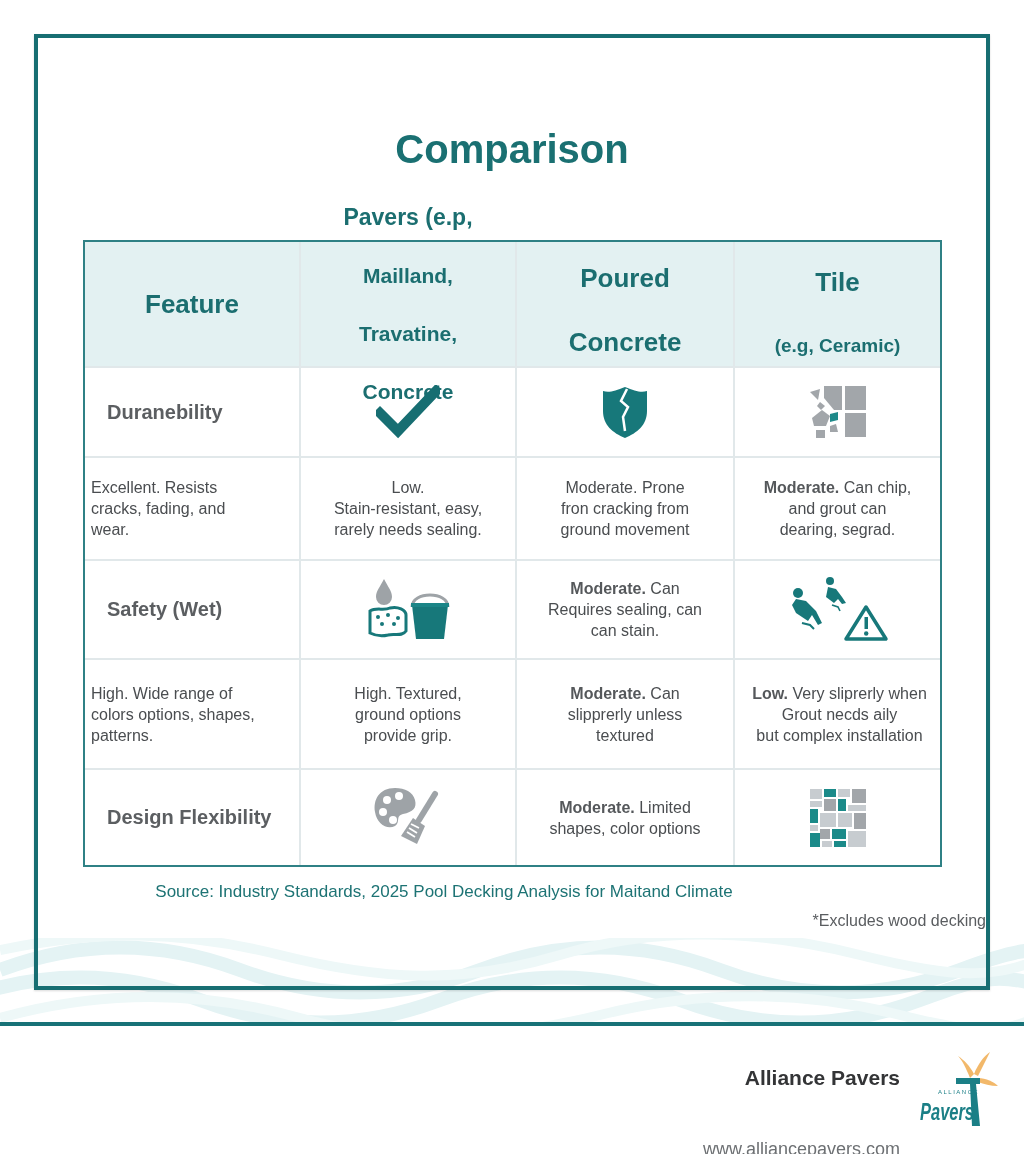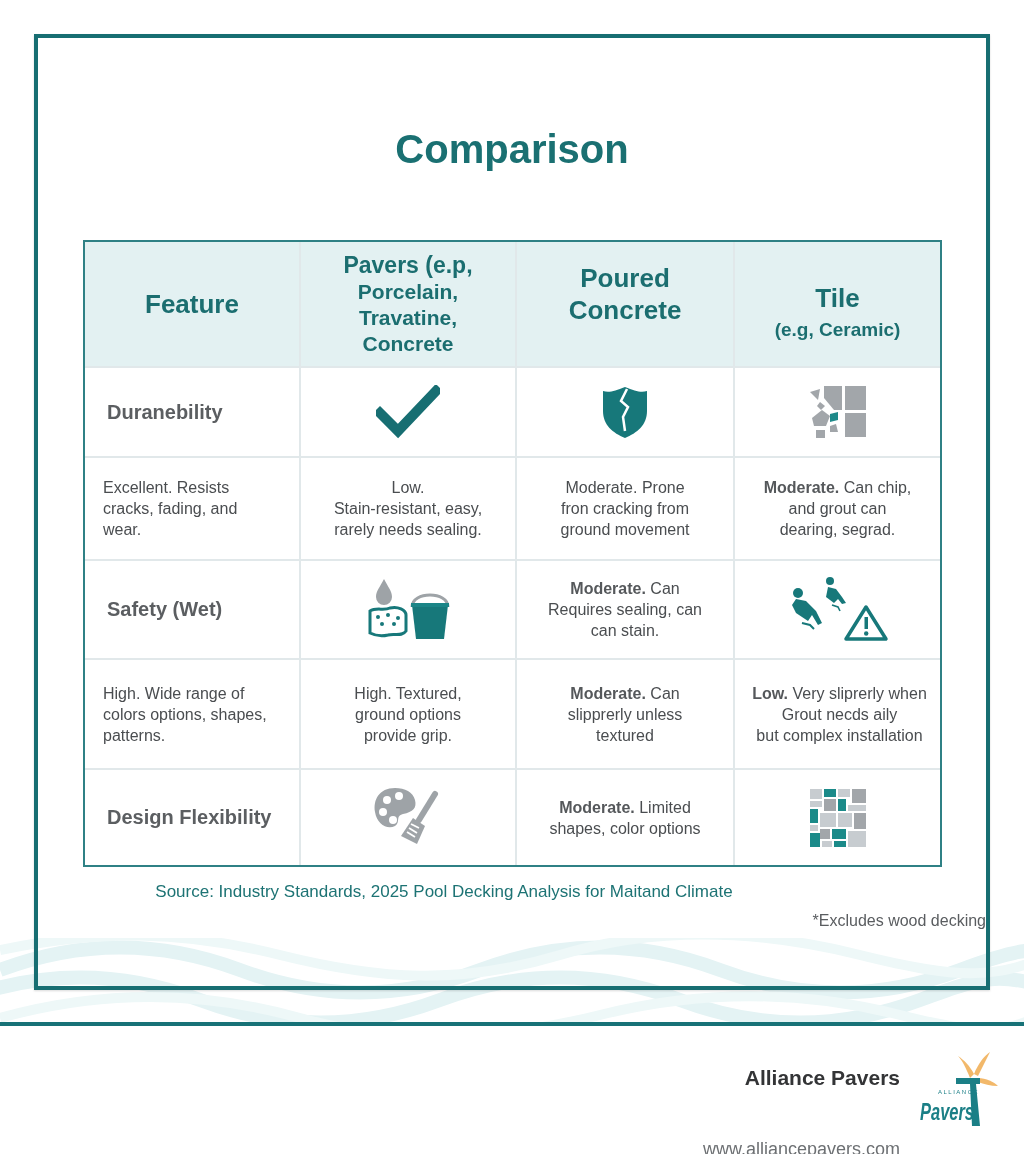--- a/index.html
+++ b/index.html
@@ -28,26 +28,26 @@
     grid-template-columns: 216px 216px 218px 205px;
     grid-template-rows: 126px 90px 103px 99px 110px 95px;
   }
   .cell {
     border-right: 2px solid #e1e8ea; border-bottom: 2px solid #e1e8ea;
     display: flex; align-items: center; justify-content: center; text-align: center;
     color: #4a4d50; font-size: 16px; line-height: 21px; padding: 0 6px;
   }
   .cell.last-col { border-right: none; }
   .cell.last-row { border-bottom: none; }
-  .cell.head { background: #e3f1f2; color: #1b6e70; font-weight: bold; flex-direction: column; }
+  .cell.head { background: #e3f1f2; color: #1b6e70; font-weight: bold; flex-direction: column; gap: 32px; }
   .cell.head .big { font-size: 26px; line-height: 32px; }
   .cell.head .mid { font-size: 23px; line-height: 28px; }
   .cell.head .sub { font-size: 19px; line-height: 24px; margin-top: 4px; }
   .cell.feature { justify-content: flex-start; padding-left: 22px; font-weight: bold; font-size: 20px; color: #5b5e61; }
-  .cell.desc-left { justify-content: flex-start; text-align: left; padding-left: 18px; }
+  .cell.desc-left { justify-content: flex-start; text-align: left; padding-left: 6px; }
   .cell .para { white-space: pre-line; }
   .cell b { color: #55585b; }
 
   .source { position: absolute; left: 38px; top: 882px; width: 812px; text-align: center; color: #1d7374; font-size: 17px; z-index: 3; }
   .footnote { position: absolute; left: 38px; top: 912px; width: 948px; text-align: right; color: #5a5d60; font-size: 16px; z-index: 3; }
 
   .brand-name { position: absolute; right: 124px; top: 1066px; font-size: 21px; font-weight: bold; color: #333436; text-align: right; }
   .brand-url { position: absolute; right: 124px; top: 1139px; font-size: 18px; color: #6d7073; text-align: left; }
   .brand-logo { position: absolute; left: 918px; top: 1050px; width: 86px; height: 84px; }
   svg { display: block; }
@@ -74,21 +74,21 @@
   <div>Comparison</div>
 </div>
 
 <div class="table">
 
   <div class="cell head">
     <span class="big">Feature</span>
   </div>
   <div class="cell head">
     <span class="mid">Pavers (e.p,</span>
-    <span class="mid" style="font-size:21px;line-height:26px">Porcelain,</span>
+    <span class="mid" style="font-size:21px;line-height:26px">Mailland,</span>
     <span class="mid" style="font-size:21px;line-height:26px">Travatine,</span>
     <span class="mid" style="font-size:21px;line-height:26px">Concrete</span>
   </div>
   <div class="cell head" style="justify-content:flex-start;padding-top:20px;">
     <span class="big">Poured</span>
     <span class="big">Concrete</span>
   </div>
   <div class="cell head last-col" style="padding-top:16px;">
     <span class="big">Tile</span>
     <span class="sub">(e.g, Ceramic)</span>

